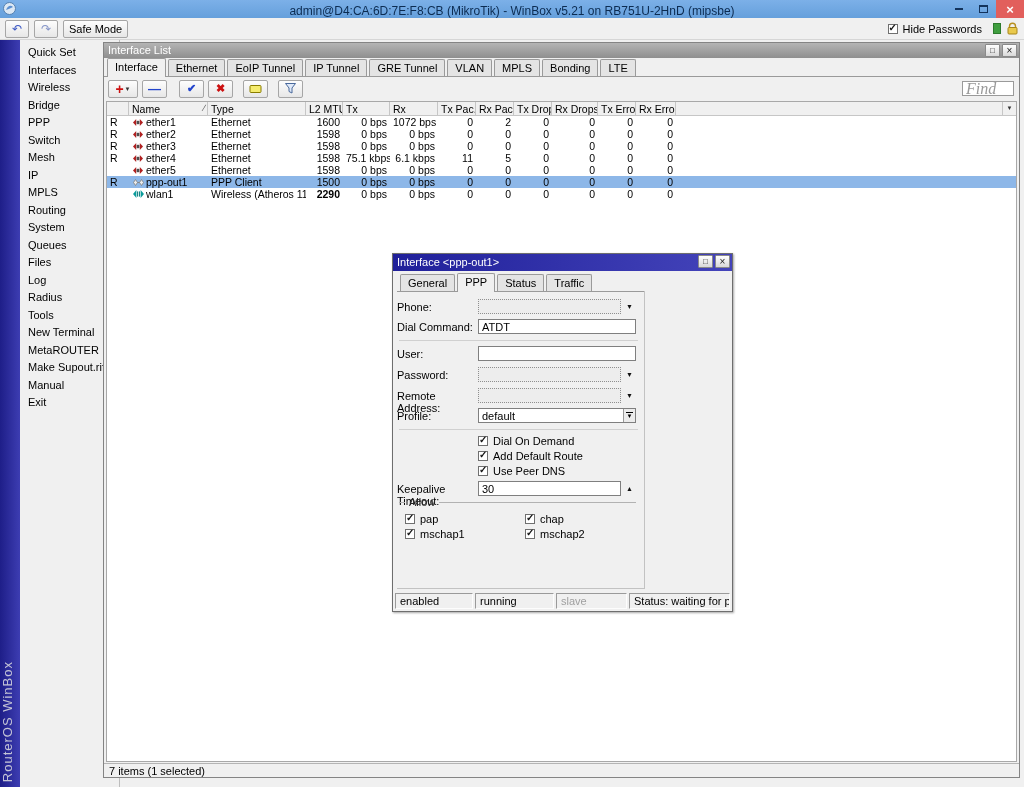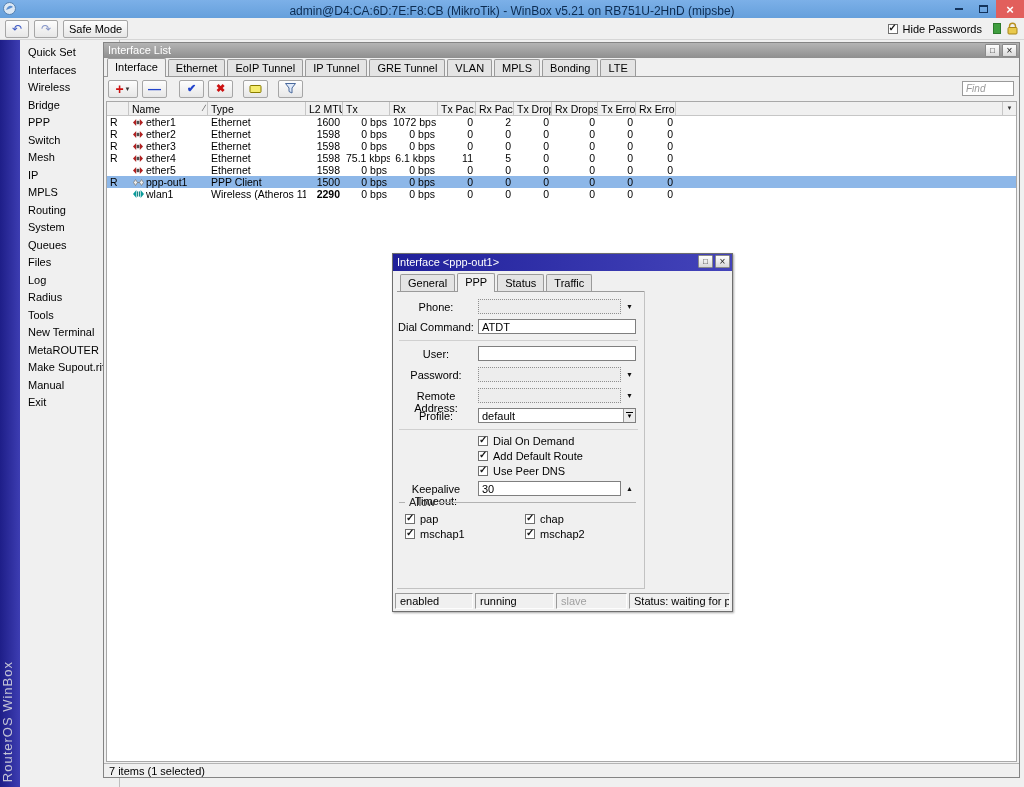--- a/index.html
+++ b/index.html
@@ -57,21 +57,21 @@
 
   #ifl-toolbar { height:23px; display:flex; align-items:center; gap:4px; padding:0 4px; position:relative; }
   .icon-btn { width:25px; height:18px; border:1px solid #a6a6a6; border-radius:2px;
     background:linear-gradient(#fdfdfd,#e7e7e7); display:flex; align-items:center; justify-content:center; gap:1px; }
   .plus { color:#cc1111; font-weight:bold; font-size:14px; line-height:10px; }
   .minus { color:#2244cc; font-weight:bold; font-size:13px; line-height:8px; }
   .chk { color:#2244cc; font-weight:bold; font-size:11px; }
   .xx { color:#cc1111; font-weight:bold; font-size:11px; }
   .caret { font-size:6px; color:#333; }
   #find-input { position:absolute; right:5px; top:4px; width:52px; height:15px; border:1px solid #9a9a9a;
-    font-size:10px; padding:0 3px; font-family:Liberation Sans, sans-serif; }
+    font-size:16px; padding:0 3px; font-family:Liberation Serif, serif; }
   #find-input::placeholder { font-style:italic; color:#999; }
 
   #ifl-table { position:absolute; left:2px; right:2px; top:58px; bottom:15px; background:#fff;
     border:1px solid #a8a8a8; overflow:hidden; }
   #thead { display:flex; height:14px; background:#f0f0f0; border-bottom:1px solid #c6c6c6; position:relative; }
   .hcell { border-right:1px solid #c6c6c6; padding:1px 3px 0; white-space:nowrap; overflow:hidden;
     font-size:10.5px; flex-shrink:0; position:relative; }
   .hcell .sortmark { position:absolute; right:2px; top:1px; color:#555; font-size:9px; }
   #hdrop { position:absolute; right:0; top:0; width:14px; height:13px; border-left:1px solid #c6c6c6;
     background:#f0f0f0; text-align:center; font-size:6px; line-height:13px; color:#333; }
@@ -87,21 +87,21 @@
 
   
   #dlg { position:absolute; left:392px; top:253px; width:341px; height:359px; background:#f0f0f0;
     border:1px solid #6e6e6e; box-shadow:1px 1px 2px rgba(0,0,0,.35); }
   #dlg-title { height:17px; background:linear-gradient(90deg,#20209a,#4444ba); color:#fff;
     padding-left:4px; line-height:17px; position:relative; }
   #dlg-tabs { position:absolute; left:4px; top:19px; width:248px; }
   #dlg-left { position:absolute; left:4px; top:37px; width:248px; height:298px;
     border-right:1px solid #c2c2c2; border-bottom:1px solid #c2c2c2; }
   .frow { position:absolute; left:0; width:100%; height:15px; }
-  .flabel { position:absolute; left:0; top:2px; width:78px; text-align:center; }
+  .flabel { position:absolute; left:0; top:2px; width:78px; text-align:left; }
   .finput { position:absolute; left:81px; top:0; height:15px; border:1px solid #7f7f7f; background:#fff;
     font-size:11px; padding:0 3px; font-family:"Liberation Sans",sans-serif; width:158px; }
   .finput.short { width:143px; }
   .finput.dis { background:#ededed; border:1px dotted #8f8f8f; }
   .drop-arrow { position:absolute; left:229px; top:4px; font-size:7px; color:#111; }
   .up-arrow { position:absolute; left:229px; top:4px; font-size:7px; color:#111; }
   #profile-btn { position:absolute; left:226px; top:1px; width:12px; height:13px; border-left:1px solid #9a9a9a;
     background:#ececec; display:flex; flex-direction:column; align-items:center; justify-content:center; }
   #profile-btn .bar { width:7px; border-top:1px solid #000; margin-bottom:1px; }
   #profile-btn .tri { font-size:6px; line-height:5px; }

